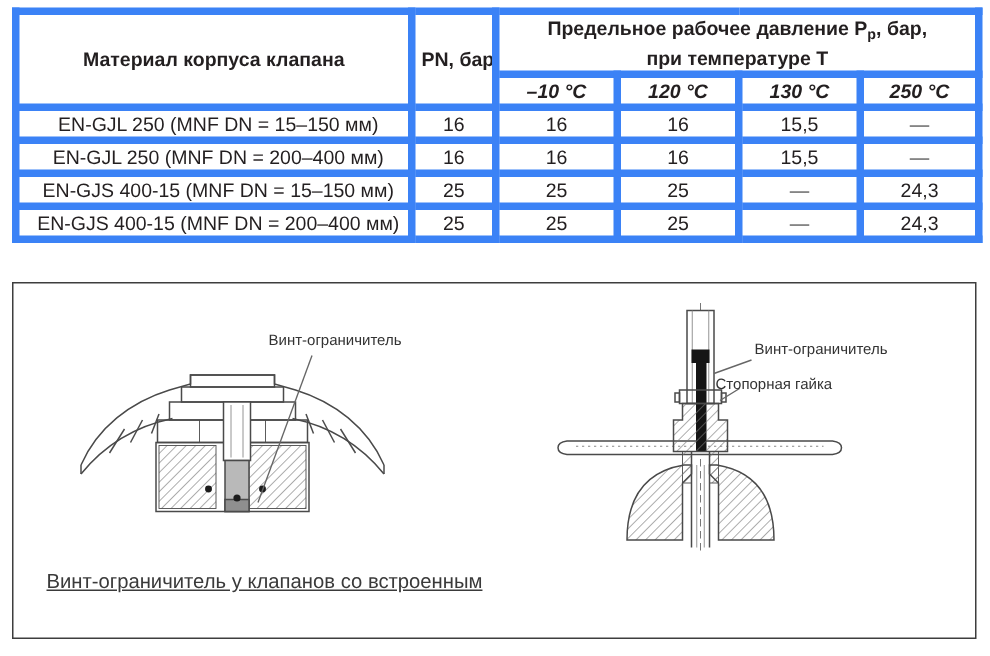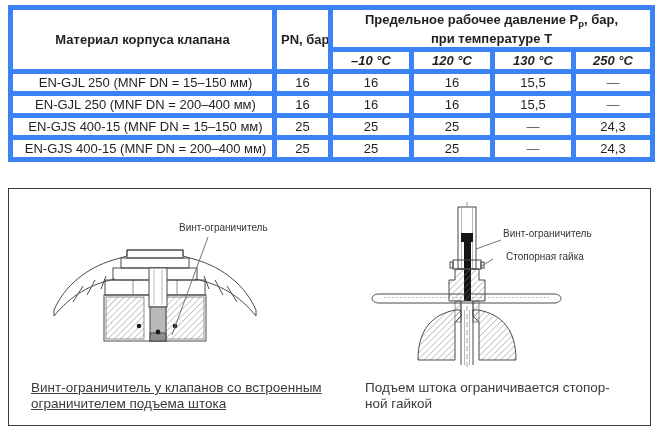--- a/index.html
+++ b/index.html
@@ -194,23 +194,18 @@
       <line x1="455.5" y1="121" x2="455.5" y2="176" stroke="#888" stroke-width="0.6"></line>
       <line x1="460.5" y1="121" x2="460.5" y2="176" stroke="#888" stroke-width="0.6"></line>
     </g>
 
     <line x1="492" y1="51" x2="467" y2="60" stroke="#666" stroke-width="0.9"></line>
     <line x1="484" y1="70" x2="471" y2="78" stroke="#666" stroke-width="0.9"></line>
   </svg>
 
   <div class="fig-label" style="left:170px; top:33px;">Винт-ограничитель</div>
   <div class="fig-label" style="left:494px; top:39px;">Винт-ограничитель</div>
-  <div class="fig-label" style="left:497px; top:62px;text-align:right;">Стопорная гайка</div>
+  <div class="fig-label" style="left:468px; top:62px;text-align:right;">Стопорная гайка</div>
 
   <div class="caption" style="left:22px; top:191px;text-decoration:underline;">
     <div>Винт-ограничитель у клапанов со встроенным</div>
-    <div>ограничителем подъема штока</div>
-  </div>
-  <div class="caption" style="left:356px; top:191px;">
-    <div>Подъем штока ограничивается стопор-</div>
-    <div>ной гайкой</div>
   </div>
 </div>
 
 </body></html>

